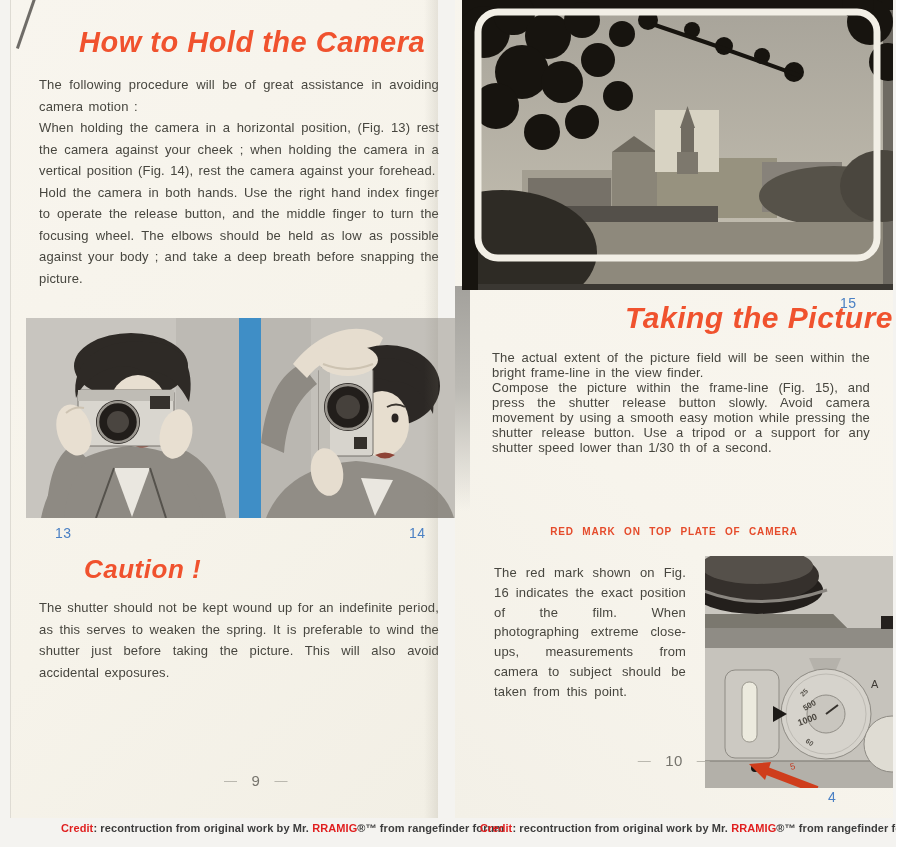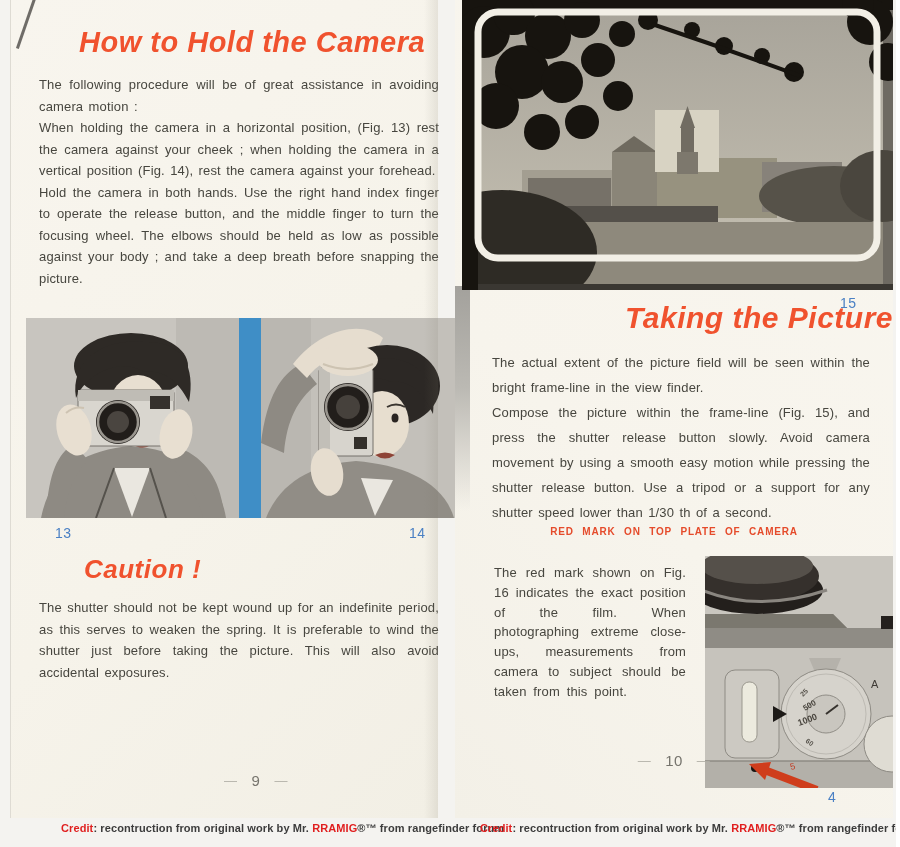--- a/index.html
+++ b/index.html
@@ -45,21 +45,21 @@
     font-weight:bold;font-size:10px;color:#e54b2b;
     letter-spacing:.8px;word-spacing:5px;white-space:nowrap;
   }
   
   .body-copy{
     position:absolute;color:#47463f;font-size:13px;
     text-align:justify;letter-spacing:.15px;word-spacing:1.6px;
   }
   .lp-paras{left:28px;top:74px;width:400px;line-height:21.5px;}
   .lp-caution{left:28px;top:597px;width:400px;line-height:21.5px;}
-  .rp-paras{left:37px;top:350px;width:378px;line-height:25px;}
+  .rp-paras{left:37px;top:350px;width:378px;line-height:15px;}
   .rp-redmark{left:39px;top:563px;width:192px;line-height:19.8px;word-spacing:3px;}
   .body-copy p{margin:0;}
   
   .fig-num{
     position:absolute;font-size:14px;color:#4a80c4;letter-spacing:.5px;
   }
   .pagenum{
     position:absolute;display:inline-flex;align-items:center;gap:14px;
     transform:translateX(-50%);
     font-size:15px;color:#76746d;letter-spacing:.5px;

